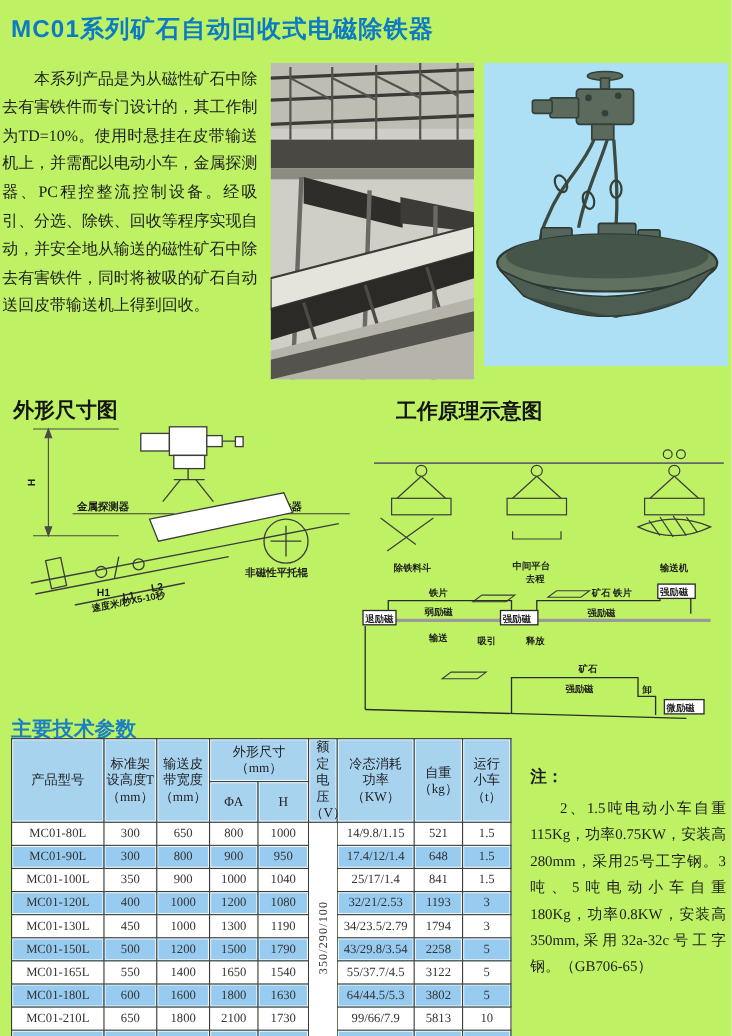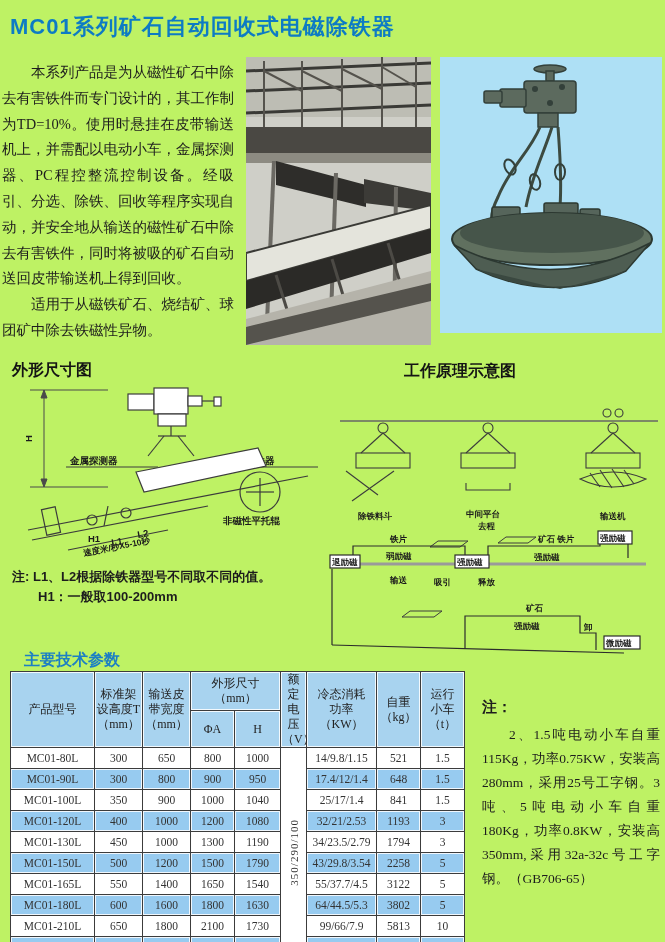--- a/index.html
+++ b/index.html
@@ -12,24 +12,24 @@
   
   .intro{position:absolute;left:2px;top:60px;width:232px;font-size:14.5px;line-height:1.78;
       text-align:justify;color:#1d1d1d;}
   .intro p{margin:0;text-indent:2em;}
   
   .photo1{position:absolute;left:246px;top:57px;width:185px;height:288px;}
   .photo2{position:absolute;left:440px;top:57px;width:222px;height:276px;}
   .photo1 svg,.photo2 svg{display:block;width:100%;height:100%;}
   
   .sec-head{position:absolute;font-family:Liberation Sans, sans-serif;
-      font-size:16px;font-weight:bold;color:#141414;}
+      font-size:19px;font-weight:bold;color:#141414;}
   #outline-head{left:12px;top:360px;}
-  #principle-head{left:360px;top:361px;margin-left:44px;}
-  #params-head{left:24px;top:650px;color:#1c7fc4;}
+  #principle-head{left:360px;top:361px;}
+  #params-head{left:10px;top:650px;color:#1c7fc4;}
   
   .outline-diagram{position:absolute;left:8px;top:380px;width:315px;height:178px;}
   .principle-diagram{position:absolute;left:328px;top:403px;width:337px;height:258px;}
   .outline-diagram svg,.principle-diagram svg{display:block;width:100%;height:100%;}
   svg text{font-family:"Liberation Sans","DejaVu Sans",sans-serif;fill:#1c1c1c;}
   .dlabel{font-size:9.5px;font-weight:bold;}
   .dsmall{font-size:8.5px;font-weight:bold;}
   .outline-notes{position:absolute;left:12px;top:567px;width:300px;
       font-family:"Liberation Sans","DejaVu Sans",sans-serif;
       font-size:13px;font-weight:bold;color:#1d1d1d;line-height:1.55;}
@@ -54,21 +54,20 @@
 </style>
 </head>
 <body>
 
 <div id="page">
 
   <div class="page-title">MC01系列矿石自动回收式电磁除铁器</div>
 
   <div class="intro">
     <p>本系列产品是为从磁性矿石中除去有害铁件而专门设计的，其工作制为TD=10%。使用时悬挂在皮带输送机上，并需配以电动小车，金属探测器、PC程控整流控制设备。经吸引、分选、除铁、回收等程序实现自动，并安全地从输送的磁性矿石中除去有害铁件，同时将被吸的矿石自动送回皮带输送机上得到回收。</p>
-    <p>适用于从磁铁矿石、烧结矿、球团矿中除去铁磁性异物。</p>
   </div>
 
   <div class="photo1">
     <svg viewBox="0 0 185 288" preserveAspectRatio="none">
       <rect x="0" y="0" width="185" height="288" fill="#cfcfc8"></rect>
       <rect x="0" y="0" width="185" height="60" fill="#bdbdb4"></rect>
       <g stroke="#3a3a36" stroke-width="3">
         <line x1="0" y1="14" x2="185" y2="6"></line>
         <line x1="0" y1="34" x2="185" y2="26"></line>
         <line x1="0" y1="56" x2="185" y2="48"></line>
@@ -184,24 +183,20 @@
         <line x1="60" y1="170" x2="160" y2="150"></line>
       </g>
       <text x="80" y="162" class="dlabel">H1</text>
       <text x="104" y="166" class="dlabel" transform="rotate(-10 104 166)">L1</text>
       <text x="130" y="158" class="dlabel" transform="rotate(-10 130 158)">L2</text>
       <text x="215" y="144" class="dlabel">非磁性平托辊</text>
       <text x="76" y="176" class="dsmall" transform="rotate(-11 76 176)">速度米/秒X5-10秒</text>
     </svg>
   </div>
 
-  <div class="outline-notes">
-    <div class="l1">注: L1、L2根据除铁器型号不同取不同的值。</div>
-    <div class="l2">H1：一般取100-200mm</div>
-  </div>
 
   <div class="principle-diagram">
     <svg viewBox="0 0 337 258">
       <line x1="12" y1="18" x2="330" y2="18" stroke="#666" stroke-width="1.6"></line>
 
       <g stroke="#3c3c3c" stroke-width="1.1" fill="none">
         <circle cx="55" cy="25" r="5"></circle>
         <line x1="55" y1="30" x2="33" y2="50"></line>
           <line x1="55" y1="30" x2="77" y2="50"></line>
         <rect x="28" y="50" width="54" height="15"></rect>

